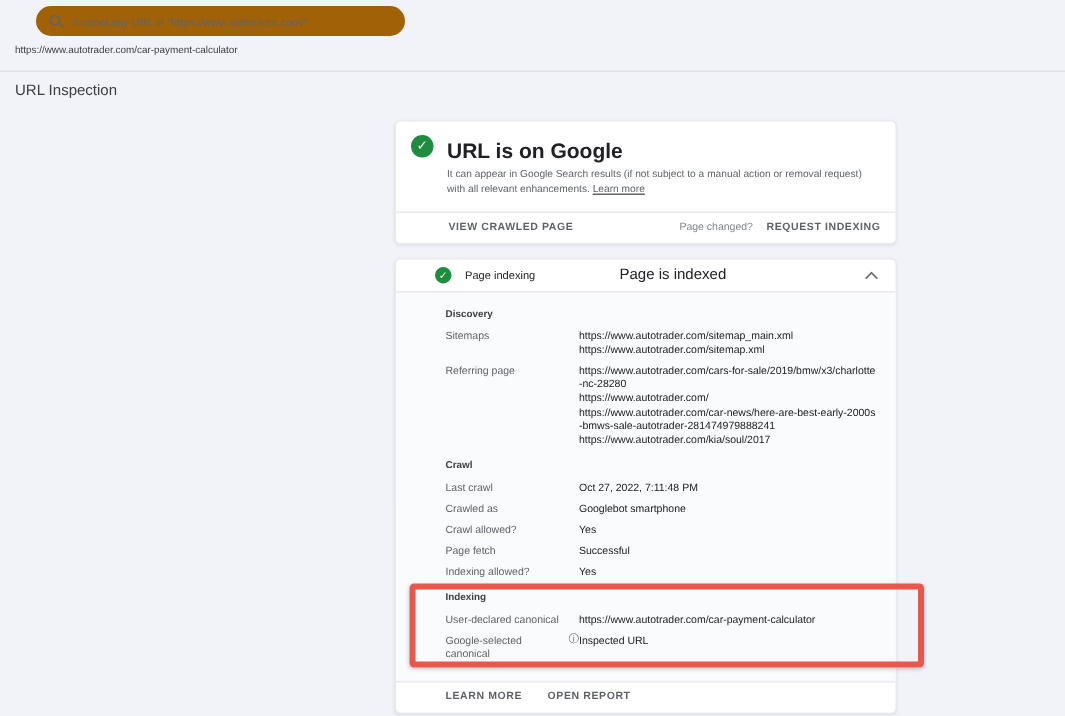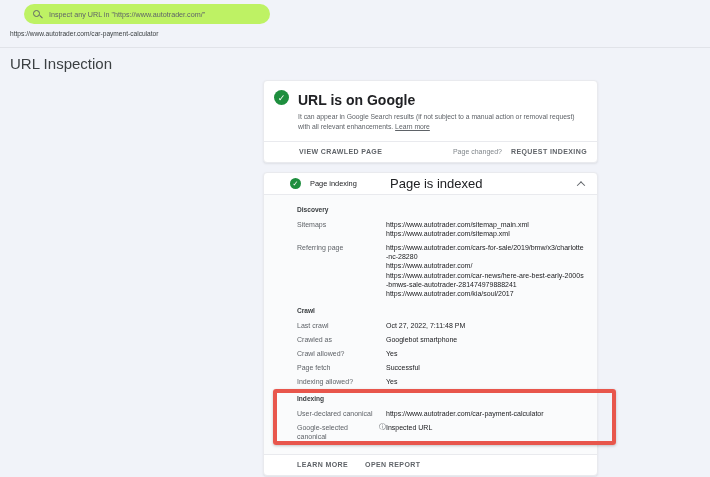--- a/index.html
+++ b/index.html
@@ -2,33 +2,33 @@
 <html><head>
 <meta charset="utf-8">
 <style>
   * { margin:0; padding:0; box-sizing:border-box; }
   html,body { width:710px; height:477px; }
   body { font-family:"Liberation Sans","DejaVu Sans",sans-serif; background:#f1f3f9; overflow:hidden; }
   .screen { position:relative; width:710px; height:477px; }
 
   
   .search-pill { position:absolute; left:24px; top:4px; width:246px; height:20px;
-    background:#bef264; border-radius:10px; display:flex; align-items:center; padding:0 9px; gap:7px; }
+    background:#a16207; border-radius:10px; display:flex; align-items:center; padding:0 9px; gap:7px; }
   .search-icon { position:relative; width:9px; height:9px; flex:none; }
   .search-icon::before { content:""; position:absolute; left:0; top:0; width:5px; height:5px;
     border:1.3px solid #5f6368; border-radius:50%; }
   .search-icon::after { content:""; position:absolute; left:5.5px; top:6.5px; width:3.5px; height:1.4px;
     background:#5f6368; transform:rotate(45deg); }
   .search-input { border:none; outline:none; background:transparent; width:100%;
     font-family:inherit; font-size:7.2px; color:#202124; }
   .search-input::placeholder { color:#5f6368; }
 
   .breadcrumb { position:absolute; left:10px; top:30px; font-size:6.6px; color:#3c4043; }
   .top-divider { position:absolute; left:0; right:0; top:47px; height:1px; background:#e1e3e9; }
-  .page-title { position:absolute; left:10px; top:55px; font-size:15px; color:#3c4043; }
+  .page-title { position:absolute; left:10px; top:55px; font-size:10px; color:#3c4043; }
 
   
   .main { position:absolute; left:263px; top:80px; width:335px; }
   .card { background:#fff; border:1px solid #e9eaee; border-radius:4px;
     box-shadow:0 1px 2px rgba(60,64,67,.10); }
 
   
   .check { border-radius:50%; background:#1e8e3e; color:#fff; display:flex;
     align-items:center; justify-content:center; flex:none; font-weight:bold; }
   .check.lg { width:15px; height:15px; font-size:9px; }
@@ -45,22 +45,22 @@
   .v-desc .learn-more { color:#5f6368; text-decoration:underline; cursor:pointer; }
   .card-footer { border-top:1px solid #e9eaee; display:flex; align-items:center;
     padding:6px 10px 7px 35px; }
   .btn { font-size:7px; font-weight:700; color:#5f6368; letter-spacing:.4px; cursor:pointer; background:none; border:none; font-family:inherit; padding:0; }
   .page-changed { font-size:7px; color:#80868b; margin-right:9px; }
   .footer-right { margin-left:auto; display:flex; align-items:center; }
 
   
   .card.indexing { margin-top:9px; }
   .acc-header { display:flex; align-items:center; height:21px; padding:0 13px 0 26px; cursor:pointer; }
-  .acc-label { font-size:7.4px; color:#202124; margin-left:9px; width:80px; flex:none; }
-  .acc-status { font-size:13px; color:#202124; }
+  .acc-label { font-size:7.4px; color:#202124; margin-left:9px; width:103px; flex:none; }
+  .acc-status { font-size:10px; color:#202124; }
   .acc-header .chev { margin-left:auto; }
   .acc-body { background:#fafbfc; border-top:1px solid #e9eaee; padding:2px 12px 7px 33px; }
   .sec-h { font-size:6.6px; font-weight:700; color:#3c4043; margin:9px 0 7px; }
   .row { display:flex; margin-bottom:5px; font-size:7px; line-height:1.3; }
   .row .lbl { width:89px; flex:none; color:#5f6368; display:flex; align-items:flex-start; gap:3px; }
   .row .val { color:#202124; word-break:break-all; max-width:210px; }
   .info-icon { font-size:7px; color:#5f6368; line-height:1; cursor:pointer; }
   .hl-wrap { position:relative; }
   .hl-box { position:absolute; left:-24px; right:-31px; top:-6px; bottom:-3px;
     border:4px solid #e8564c; border-radius:3px; box-shadow:0 1px 3px rgba(0,0,0,.22);

